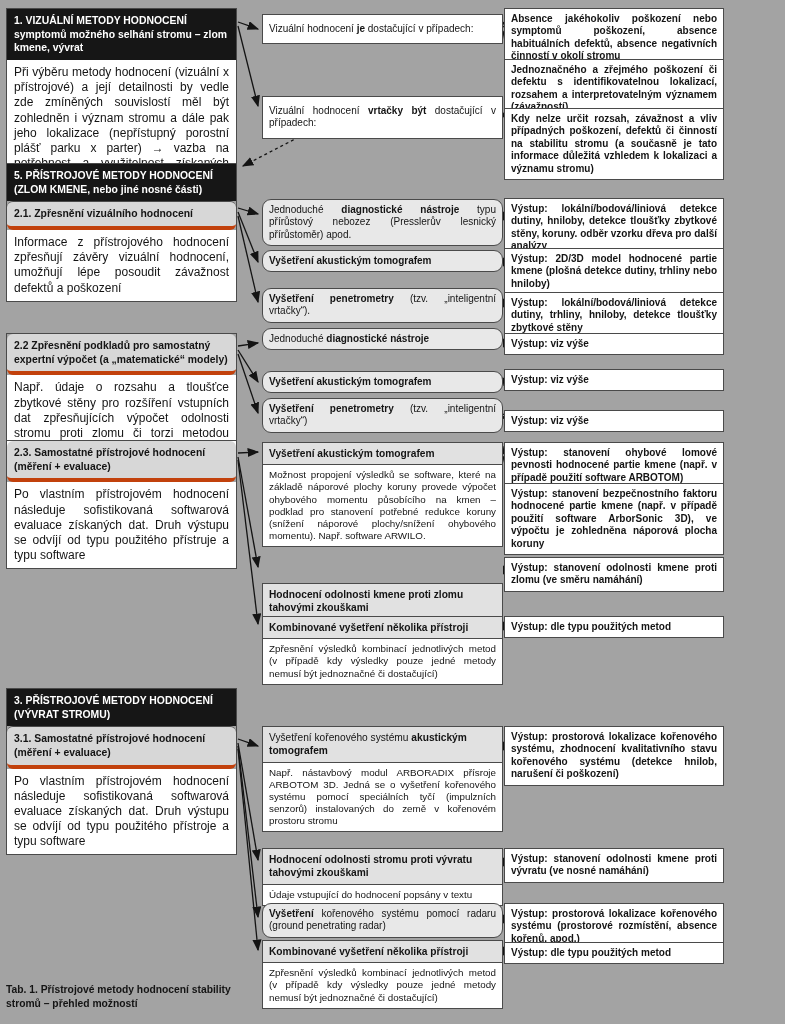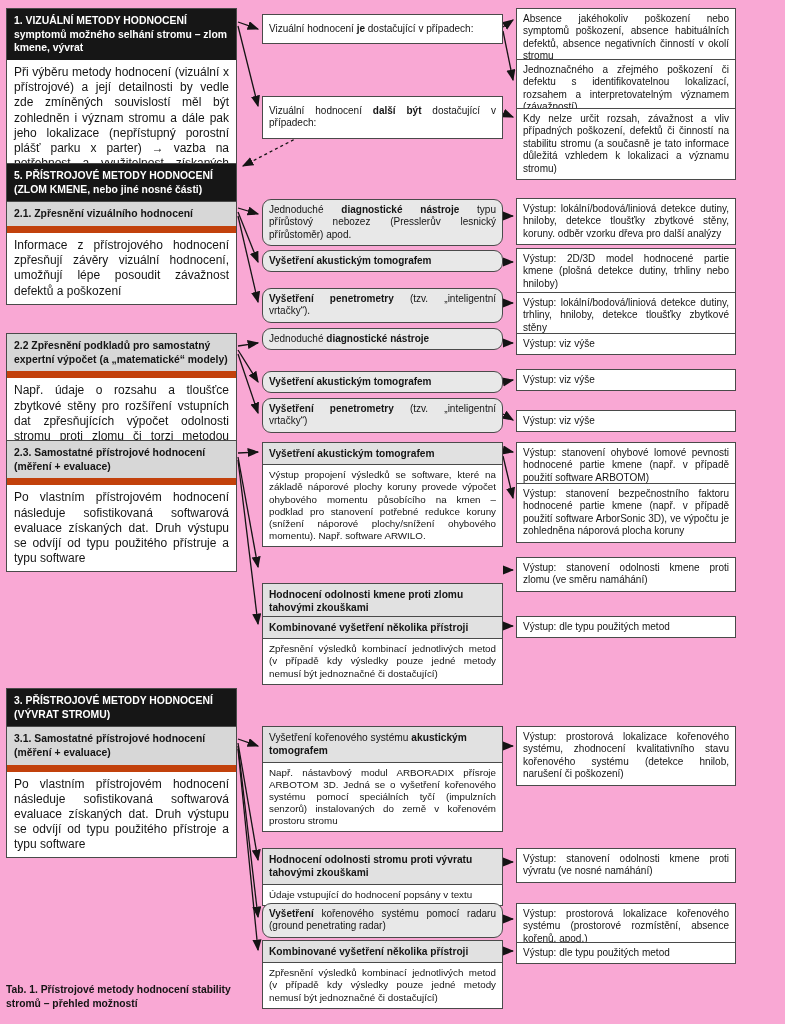--- a/index.html
+++ b/index.html
@@ -1,33 +1,33 @@
 <!DOCTYPE html>
 <html><head>
 <meta charset="utf-8">
 <style>
   html,body{margin:0;padding:0;background:#fff;}
-  .canvas{position:relative;width:785px;height:1024px;background:#f9a8d4;
+  .canvas{position:relative;width:785px;height:1024px;background:#a3a3a3;
     font-family:"Liberation Sans",sans-serif;color:#141414;overflow:hidden;}
   .arrows{position:absolute;left:0;top:0;pointer-events:none;}
   .box{position:absolute;border:1px solid #4a4a4a;background:#fff;font-size:10px;
     line-height:1.24;padding:4px 6px;box-sizing:border-box;text-align:justify;}
   .mid{left:262px;width:241px;}
-  .right{left:516px;width:220px;}
+  .right{left:504px;width:220px;font-weight:bold;}
   .graybox{background:#e8e8e8;border-radius:9px;}
   .tall{padding-top:8px;padding-bottom:8px;}
   .split{padding:0;}
   .split-h{background:#e1e1e1;font-weight:700;padding:4px 6px;border-bottom:1px solid #4a4a4a;
     font-size:10.2px;line-height:1.3;text-align:left;}
   .split-b{padding:4px 6px;background:#fff;text-align:justify;font-size:9.8px;line-height:1.24;}
   .lsec{position:absolute;left:6px;width:231px;border:1px solid #4a4a4a;box-sizing:border-box;}
   .hblack{background:#161616;color:#fff;font-weight:700;padding:5px 7px;font-size:10.4px;
     line-height:1.32;white-space:pre-line;text-align:left;}
   .hsub{background:#d7d7d7;font-weight:700;padding:5px 7px;font-size:10.4px;line-height:1.32;
-    border-bottom:7px solid #c2410c;white-space:pre-line;text-align:left;}
+    border-bottom:4px solid #c2410c;white-space:pre-line;text-align:left;border-radius:6px;}
   .hsub.after-black{border-top:1px solid #4a4a4a;}
   .lbody{padding:5px 7px;font-size:12px;line-height:1.26;text-align:justify;background:#fff;}
   .b{font-weight:700;margin-top:48px;}
   .caption{position:absolute;left:6px;top:983px;width:260px;font-size:10.3px;
     line-height:1.35;white-space:pre-line;font-weight:bold;}
 </style>
 </head>
 <body>
 
 <div class="canvas">
@@ -110,21 +110,21 @@
     <div class="lbody">Po vlastním přístrojovém hodnocení následuje sofistikovaná softwarová evaluace získaných dat. Druh výstupu se odvíjí od typu použitého přístroje a typu software</div>
   </div>
 
   <div class="caption">Tab. 1. Přístrojové metody hodnocení stability
 stromů – přehled možností</div>
 
   <div class="box mid tall" style="top:14px">
     <span>Vizuální hodnocení </span><span class="b">je</span><span> dostačující v případech:</span>
   </div>
   <div class="box mid tall" style="top:96px">
-    <span>Vizuální hodnocení </span><span class="b">další být</span><span> dostačující v případech:</span>
+    <span>Vizuální hodnocení </span><span class="b">vrtačky být</span><span> dostačující v případech:</span>
   </div>
 
   <div class="box mid graybox" style="top:199px">
     <span>Jednoduché </span><span class="b">diagnostické nástroje</span><span> typu přírůstový nebozez (Presslerův lesnický přírůstoměr) apod.</span>
   </div>
   <div class="box mid graybox" style="top:250px">
     <span></span><span class="b">Vyšetření akustickým tomografem</span><span></span>
   </div>
   <div class="box mid graybox" style="top:288px">
     <span></span><span class="b">Vyšetření penetrometry</span><span> (tzv. „inteligentní vrtačky“).</span>
@@ -135,21 +135,21 @@
   </div>
   <div class="box mid graybox" style="top:371px">
     <span></span><span class="b">Vyšetření akustickým tomografem</span><span></span>
   </div>
   <div class="box mid graybox" style="top:398px">
     <span></span><span class="b">Vyšetření penetrometry</span><span> (tzv. „inteligentní vrtačky“)</span>
   </div>
 
   <div class="box mid split" style="top:442px">
     <div class="split-h">Vyšetření akustickým tomografem</div>
-    <div class="split-b">Výstup propojení výsledků se software, které na základě náporové plochy koruny provede výpočet ohybového momentu působícího na kmen – podklad pro stanovení potřebné redukce koruny (snížení náporové plochy/snížení ohybového momentu). Např. software ARWILO.</div>
+    <div class="split-b">Možnost propojení výsledků se software, které na základě náporové plochy koruny provede výpočet ohybového momentu působícího na kmen – podklad pro stanovení potřebné redukce koruny (snížení náporové plochy/snížení ohybového momentu). Např. software ARWILO.</div>
   </div>
   <div class="box mid split" style="top:583px">
     <div class="split-h">Hodnocení odolnosti kmene proti zlomu tahovými zkouškami</div>
     <div class="split-b">Údaje vstupující do hodnocení popsány v textu</div>
   </div>
   <div class="box mid split" style="top:616px">
     <div class="split-h">Kombinované vyšetření několika přístroji</div>
     <div class="split-b">Zpřesnění výsledků kombinací jednotlivých metod (v případě kdy výsledky pouze jedné metody nemusí být jednoznačné či dostačující)</div>
   </div>
 

